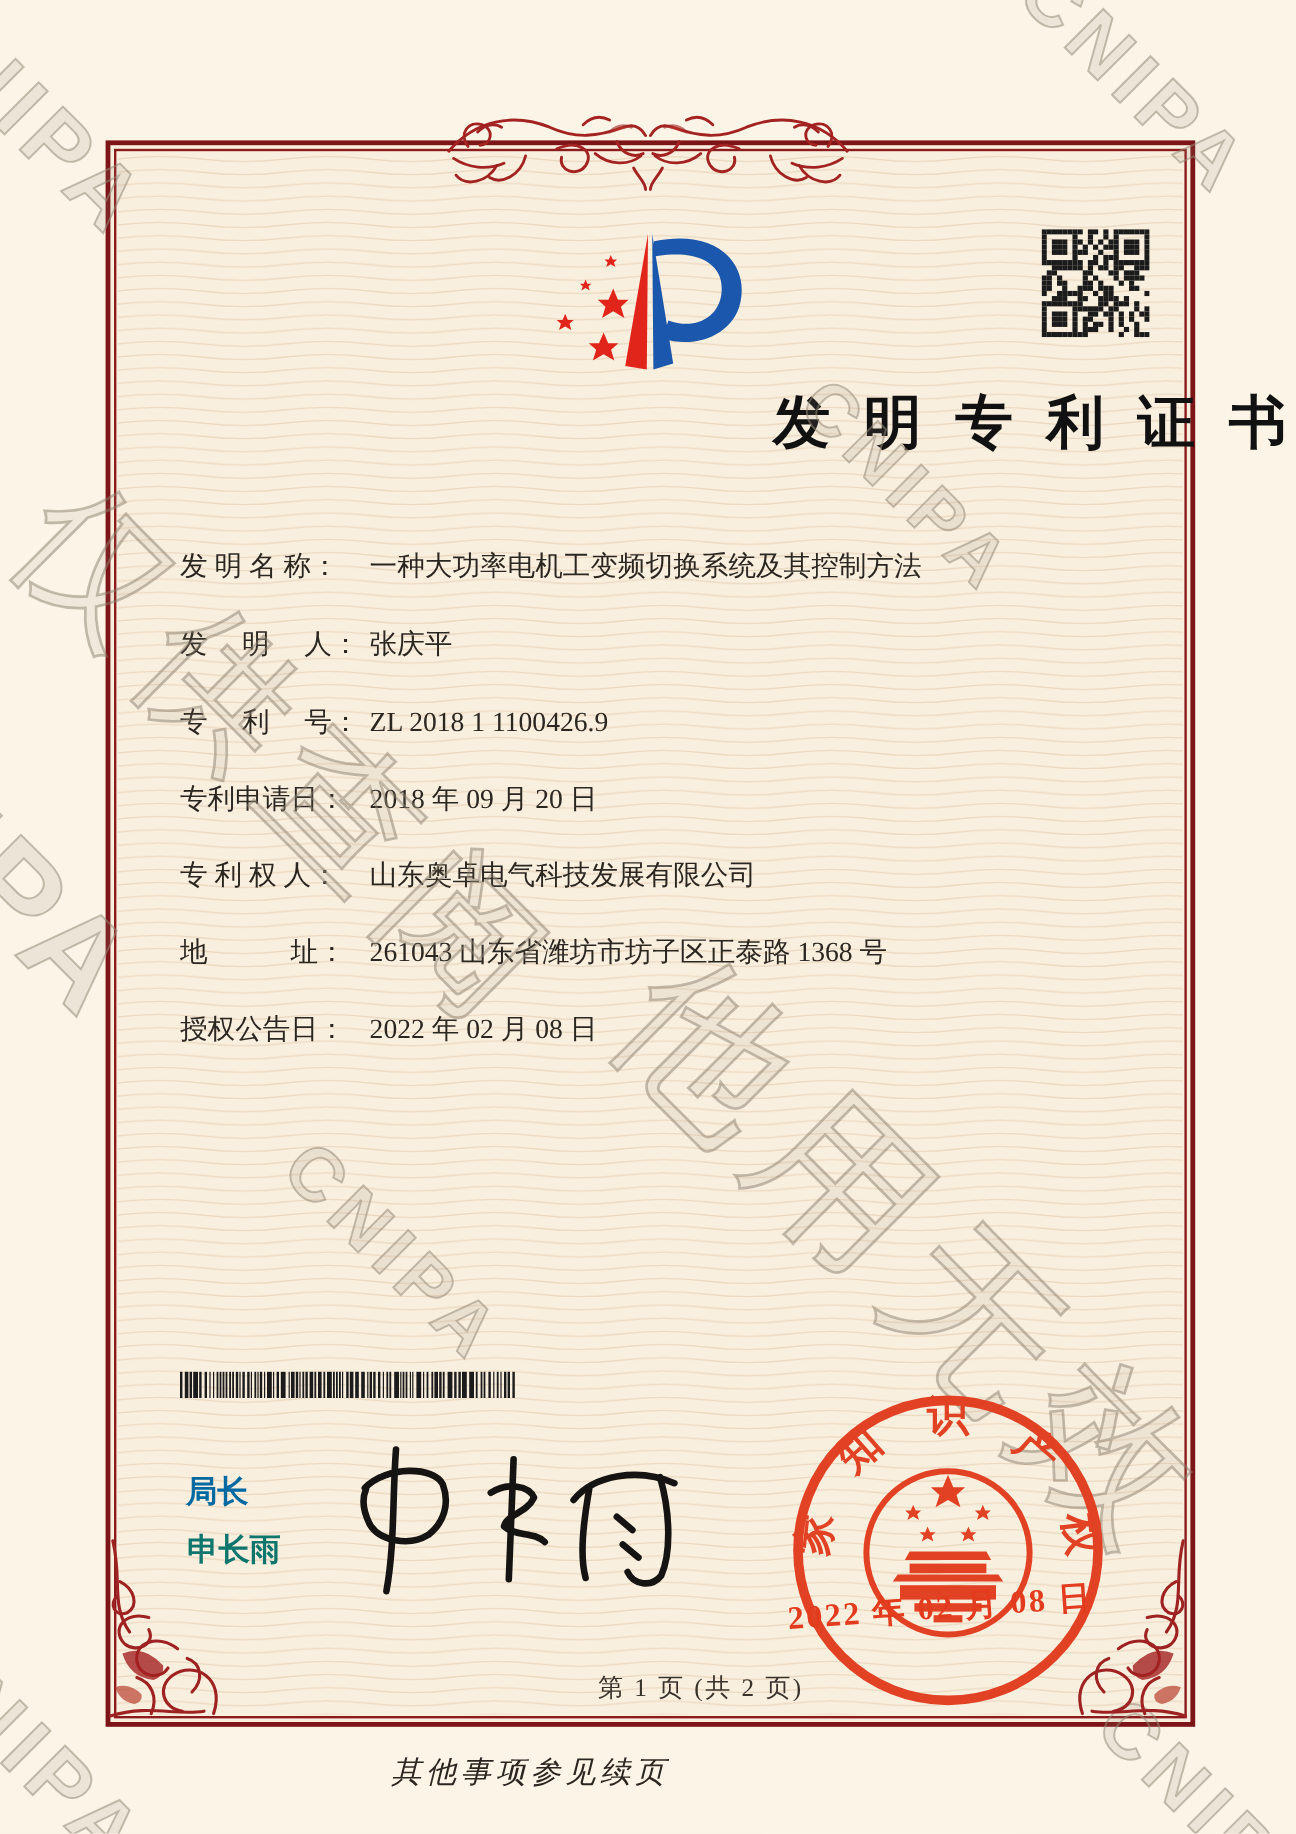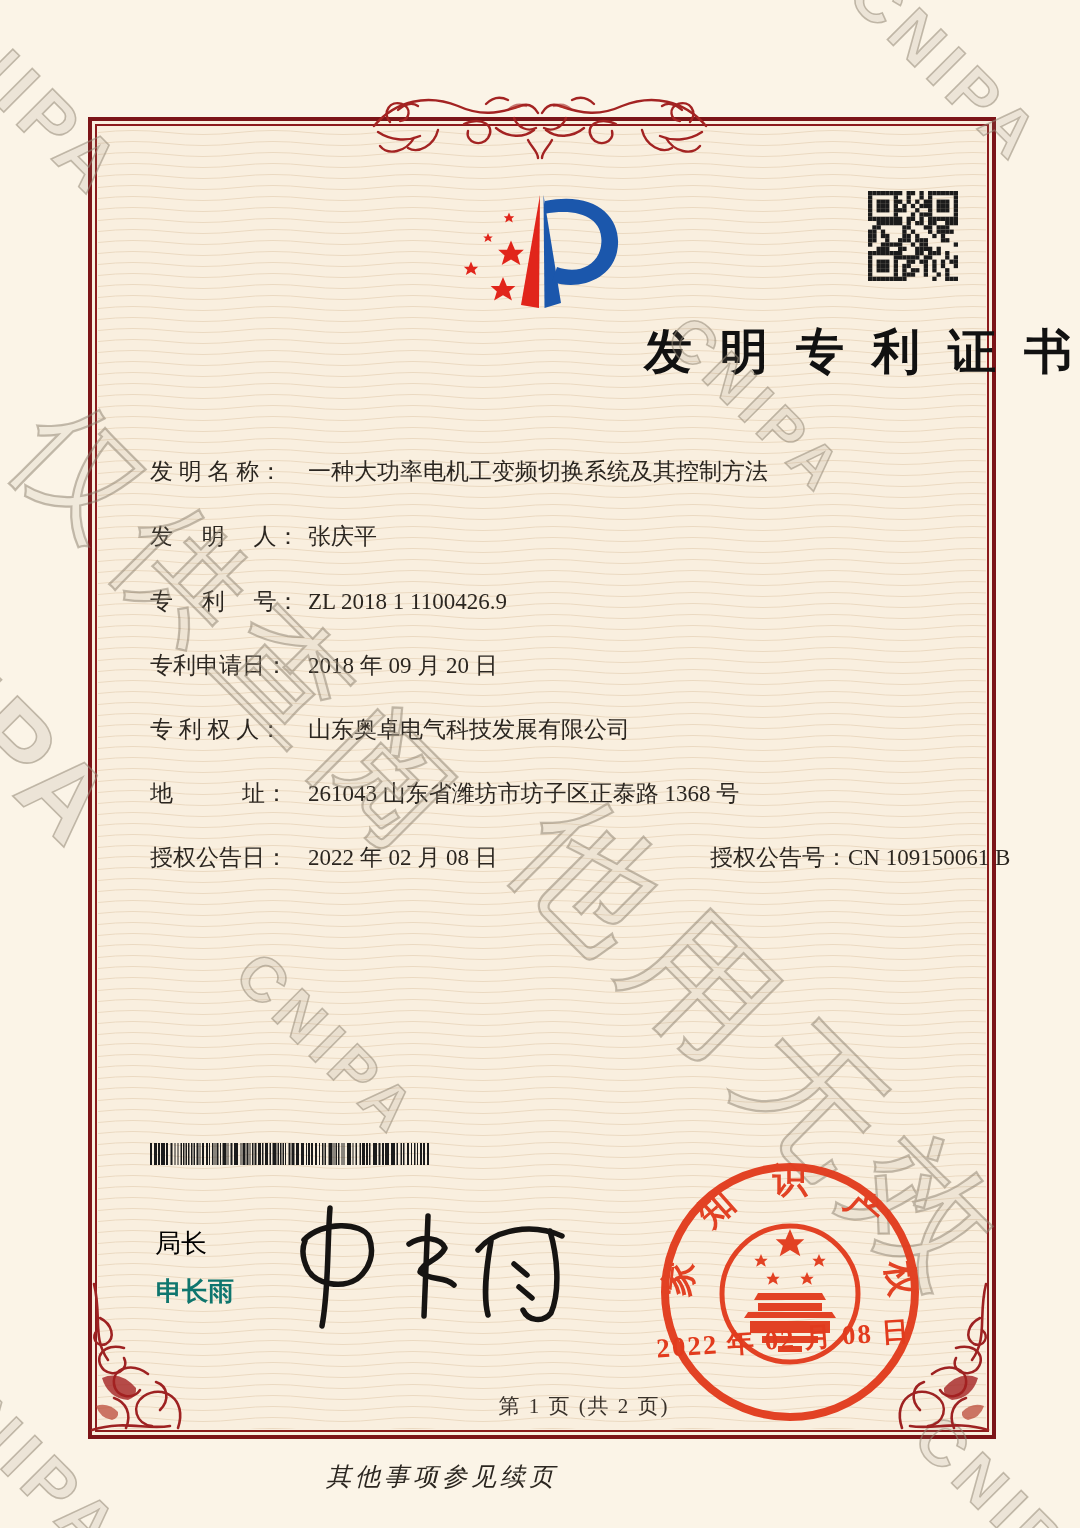--- a/index.html
+++ b/index.html
@@ -17,21 +17,21 @@
   .title{left:0;top:320px;width:1080px;text-align:right;font-size:48px;font-weight:700;
          letter-spacing:8px;color:#111;}
   .field{left:150px;font-size:23px;color:#2b2620;}
   .flabel{display:inline-block;min-width:156px;color:#2b2620;}
   .fvalue{margin-left:2px;}
   .gaz{position:absolute;left:560px;top:0;}
   .paras{position:absolute;left:140px;top:893px;width:806px;font-size:23px;line-height:43px;
          text-align:justify;color:#2b2620;white-space:normal;}
   .paras p{margin:0;text-indent:2em;}
   .sig-title{left:155px;top:1226px;font-family:"Liberation Sans","DejaVu Sans",sans-serif;
-             font-weight:400;font-size:26px;color:#000000;}
+             font-weight:700;font-size:26px;color:#0369a1;}
   .sig-name{left:156px;top:1274px;font-family:"Liberation Sans","DejaVu Sans",sans-serif;
             font-weight:700;font-size:26px;color:#0f766e;}
   .page-info{left:0;top:1392px;width:1080px;text-align:center;font-size:21px;color:#3a332c;letter-spacing:2px;padding-left:44px;}
   .cont-note{left:0;top:1460px;width:884px;text-align:center;font-size:25px;font-style:italic;
              color:#2b2620;letter-spacing:4px;}
   .seal-date{left:656px;top:1320px;width:300px;font-size:27px;font-weight:600;color:#e23b1d;
              letter-spacing:2px;transform:rotate(-4deg);z-index:9;}
   
   .wm{position:absolute;pointer-events:none;z-index:7;white-space:nowrap;transform-origin:0 0;
       font-family:"Liberation Sans","DejaVu Sans",sans-serif;font-weight:700;
@@ -391,23 +391,20 @@
     <span class="flabel">专利申请日：</span><span class="fvalue">2018 年 09 月 20 日</span>
   </div>
   <div class="abs field" style="top:714px">
     <span class="flabel">专 利 权 人：</span><span class="fvalue">山东奥卓电气科技发展有限公司</span>
   </div>
   <div class="abs field" style="top:778px">
     <span class="flabel">地　　　址：</span><span class="fvalue">261043 山东省潍坊市坊子区正泰路 1368 号</span>
   </div>
   <div class="abs field" style="top:842px;width:800px">
     <span class="flabel">授权公告日：</span><span class="fvalue">2022 年 02 月 08 日</span>
-    <span class="gaz">
-      <span>授权公告号：</span><span>CN 109150061 B</span>
-    </span>
   </div>
 
   <div class="paras">
   </div>
 
   <svg style="left:150px;top:1143px" width="285" height="22" viewBox="0 0 285 22">
       <rect x="0.0" y="0" width="2" height="22" fill="#1b1b1b"></rect>
       <rect x="4.0" y="0" width="3" height="22" fill="#1b1b1b"></rect>
       <rect x="8.0" y="0" width="2" height="22" fill="#1b1b1b"></rect>
       <rect x="11.0" y="0" width="4" height="22" fill="#1b1b1b"></rect>

